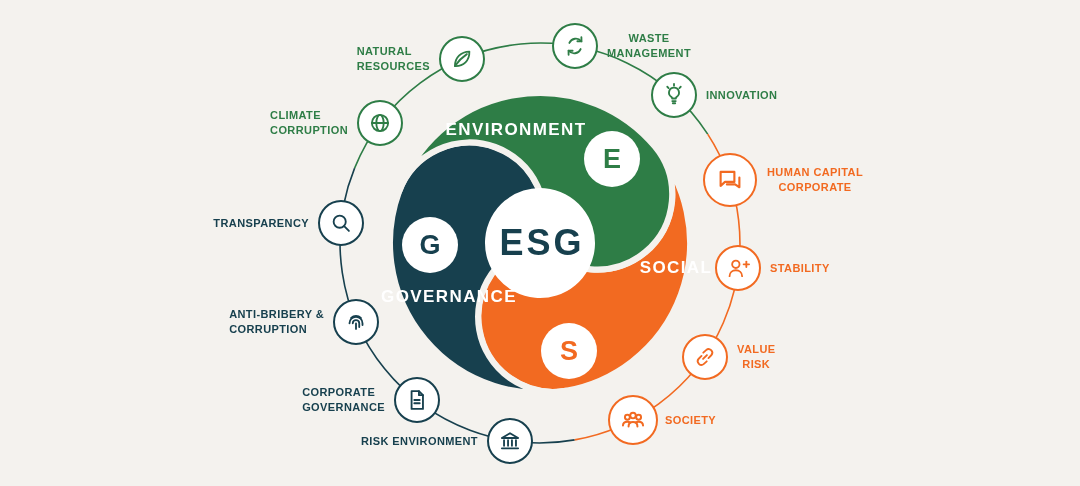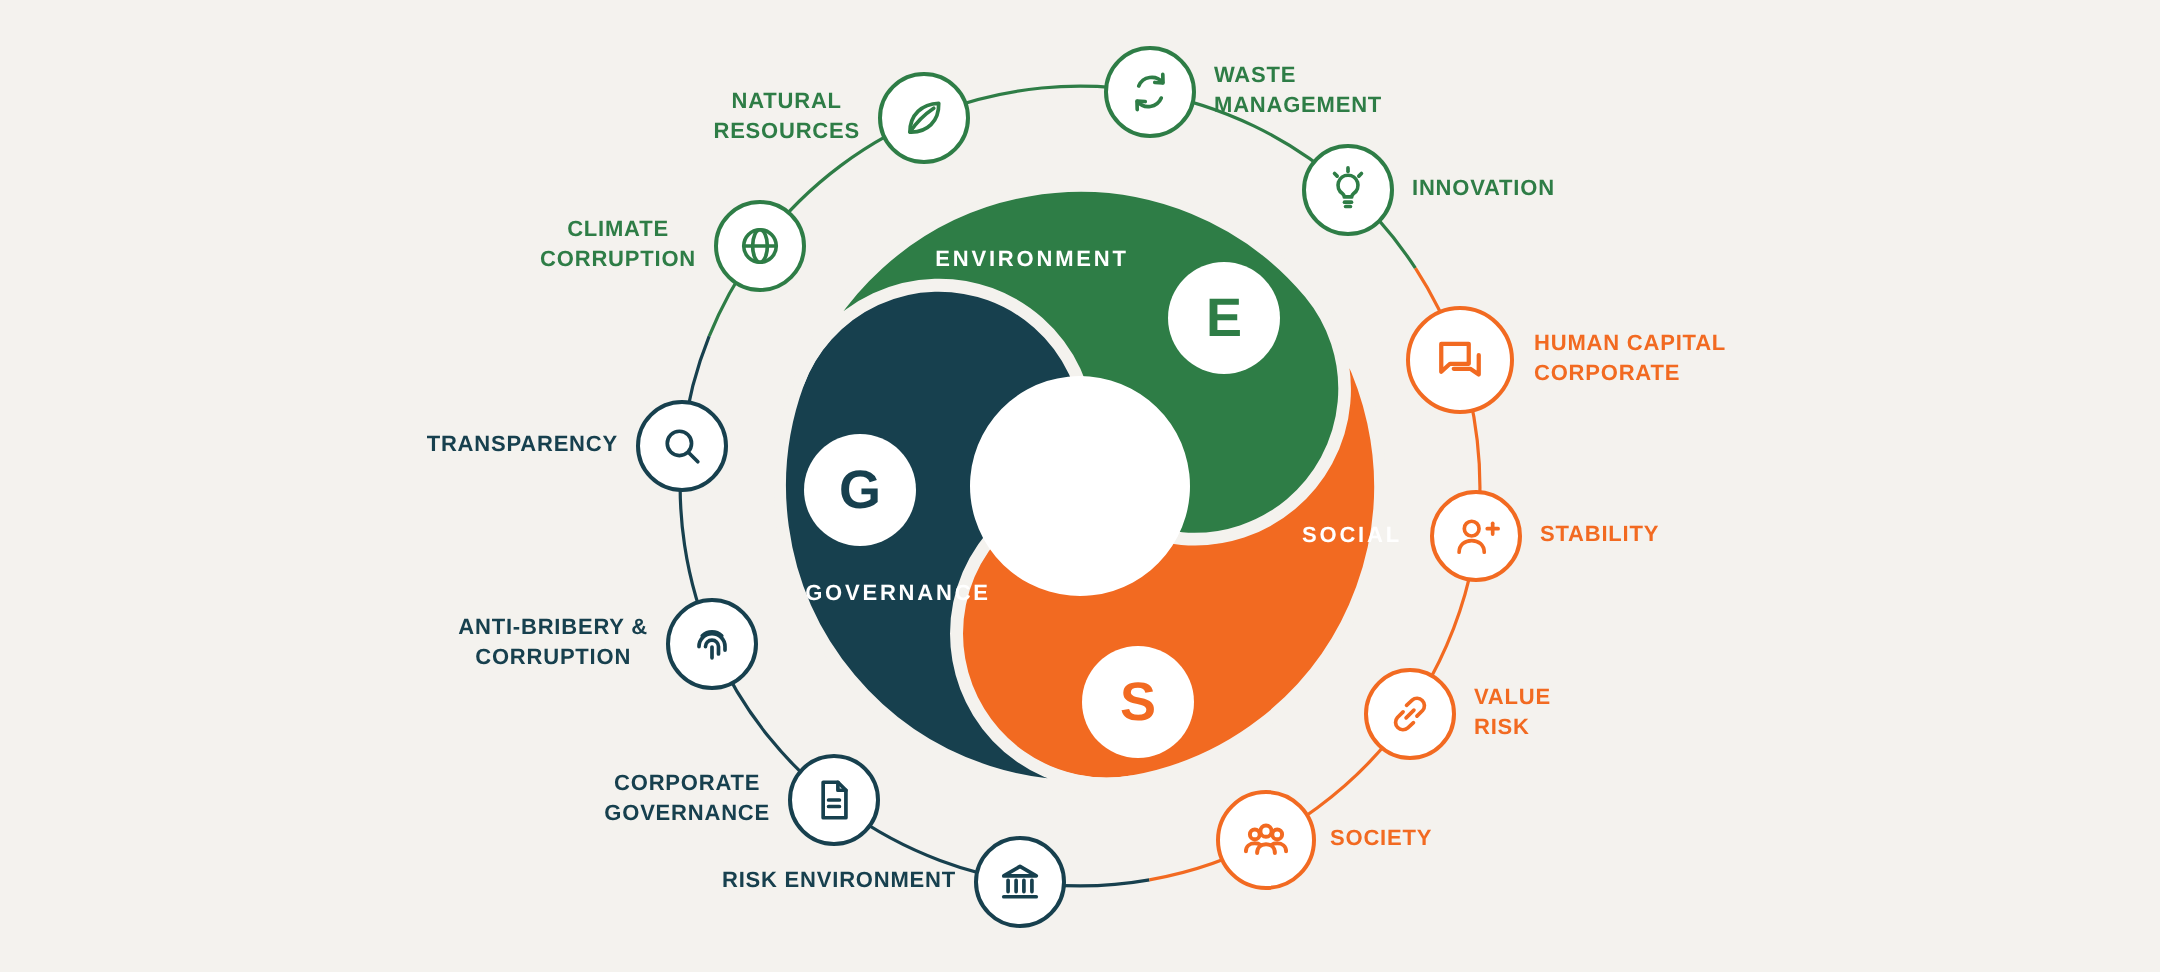--- a/index.html
+++ b/index.html
@@ -11,21 +11,21 @@
   .wheel-svg{position:absolute;left:0;top:0;}
 
   
   .esg-center{
     position:absolute;transform:translate(-50%,-50%);
     color:var(--navy,#17404e);font-size:36px;font-weight:700;letter-spacing:3px;
   }
   
   .segment-label{
     position:absolute;transform:translate(-50%,-50%);
-    color:#fff;font-size:11px;font-weight:700;letter-spacing:1.4px;white-space:nowrap;
+    color:#fff;font-size:17px;font-weight:700;letter-spacing:1.4px;white-space:nowrap;
   }
   
   .badge{
     position:absolute;transform:translate(-50%,-50%);
     width:56px;height:56px;border-radius:50%;background:#fff;
     display:flex;align-items:center;justify-content:center;
     font-size:27px;font-weight:700;
   }
   .badge.env{color:var(--green,#2e7d46);}
   .badge.soc{color:var(--orange,#f26a21);}
@@ -43,22 +43,22 @@
     display:flex;align-items:center;justify-content:center;
   }
   .sat-circle.lg{width:54px;height:54px;}
   .sat-circle.md{width:50px;height:50px;}
   .sat-circle svg{display:block;}
   .sat-label{
     position:absolute;top:0;transform:translateY(-50%);
     font-size:11px;font-weight:700;letter-spacing:.4px;line-height:1.35;
     white-space:pre-line;width:max-content;max-width:150px;
   }
-  .sat-label.right{left:32px;text-align:left;}
-  .sat-label.left{right:32px;text-align:center;}
+  .sat-label.right{left:32px;text-align:center;}
+  .sat-label.left{right:32px;text-align:left;}
   .sat-label.far{left:37px;}
 
   .icon{fill:none;stroke:currentColor;stroke-width:1.7;stroke-linecap:round;stroke-linejoin:round;}
 </style>
 </head>
 <body>
 
 <div class="stage">
 
   <svg class="wheel-svg" viewBox="0 0 1080 486" width="1080" height="486">
@@ -70,20 +70,21 @@
     </g>
 
     <g transform="translate(540,243) rotate(50)" stroke-linejoin="round">
       <path d="M0 0 A75 75 0 0 0 0 -150 A150 150 0 0 1 129.9 75 A75 75 0 0 1 0 0 Z" style="fill:var(--orange);stroke:var(--bg)" stroke-width="6"></path>
       <path transform="rotate(120)" d="M0 0 A75 75 0 0 0 0 -150 A150 150 0 0 1 129.9 75 A75 75 0 0 1 0 0 Z" style="fill:var(--navy);stroke:var(--bg)" stroke-width="6"></path>
       <path transform="rotate(240)" d="M0 0 A75 75 0 0 0 0 -150 A150 150 0 0 1 129.9 75 A75 75 0 0 1 0 0 Z" style="fill:var(--green);stroke:var(--bg)" stroke-width="6"></path>
       <circle r="55" fill="#ffffff"></circle>
     </g>
   </svg>
 
+  <div class="esg-center" style="left:542px;top:243px">ESG</div>
 
   <div class="segment-label" style="left:516px;top:130px">ENVIRONMENT</div>
   <div class="segment-label" style="left:676px;top:268px">SOCIAL</div>
   <div class="segment-label" style="left:449px;top:297px">GOVERNANCE</div>
 
   <div class="badge env" style="left:612px;top:159px">E</div>
   <div class="badge soc" style="left:569px;top:351px">S</div>
   <div class="badge gov" style="left:430px;top:245px">G</div>
 
   <div class="satellite cat-green" style="left:575px;top:46px">

